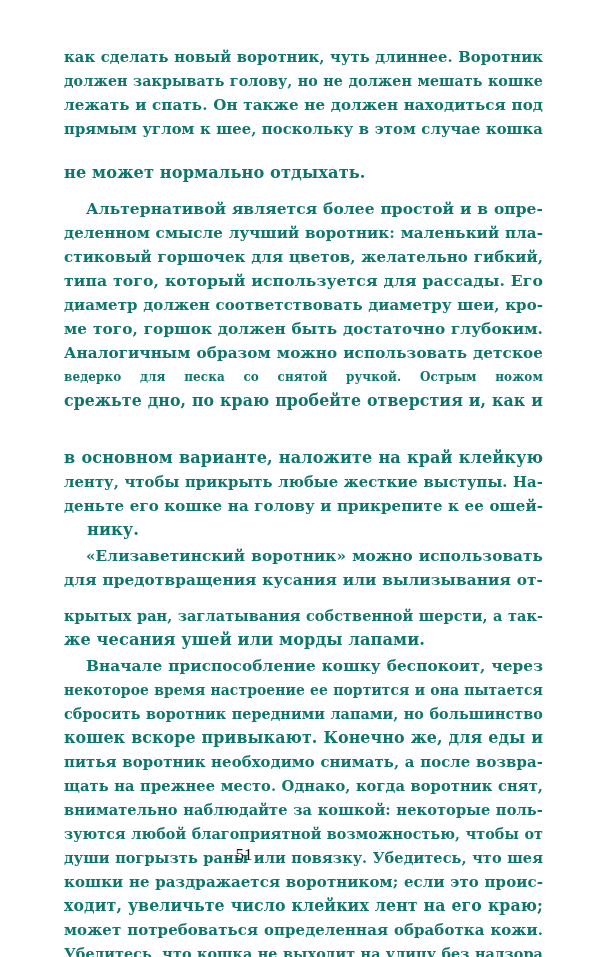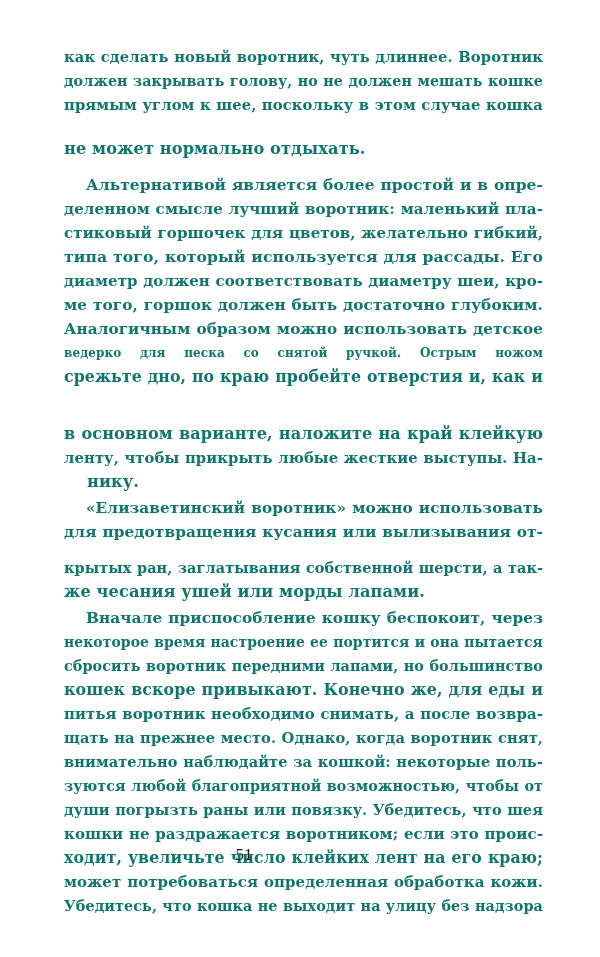--- a/index.html
+++ b/index.html
@@ -25,36 +25,38 @@
     font-size: 17px; color: #151515;
   }
 </style>
 </head>
 <body>
 
 <div class="page">
   <div>
     <span class="line" style="display: block; font-size: 14.7466px;">как сделать новый воротник, чуть длиннее. Воротник</span>
     <span class="line" style="display: block; font-size: 14.2891px;">должен закрывать голову, но не должен мешать кошке</span>
+    <span class="line" style="display: block; font-size: 15.1184px;">лежать и спать. Он также не должен находиться под</span>
     <span class="line" style="display: block; font-size: 14.7598px;">прямым углом к шее, поскольку в этом случае кошка</span>
     <span class="line last" style="display: block; margin-top: 20px;">не может нормально отдыхать.</span>
   </div>
   <div class="para-gap"></div>
   <div>
     <span class="line indent" style="display: block; font-size: 15.4335px;">Альтернативой является более простой и в опре-</span>
     <span class="line" style="display: block; font-size: 15.081px;">деленном смысле лучший воротник: маленький пла-</span>
     <span class="line" style="display: block; font-size: 15.0136px;">стиковый горшочек для цветов, желательно гибкий,</span>
     <span class="line" style="display: block; font-size: 15.6088px;">типа того, который используется для рассады. Его</span>
     <span class="line" style="display: block; font-size: 14.9478px;">диаметр должен соответствовать диаметру шеи, кро-</span>
     <span class="line" style="display: block; font-size: 15.2716px;">ме того, горшок должен быть достаточно глубоким.</span>
     <span class="line" style="display: block; font-size: 15.2054px;">Аналогичным образом можно использовать детское</span>
     <span class="line" style="display: block; font-size: 12px;">ведерко для песка со снятой ручкой. Острым ножом</span>
     <span class="line" style="display: block; font-size: 15.7798px;">срежьте дно, по краю пробейте отверстия и, как и</span>
     <span class="line" style="display: block; font-size: 16.1085px; margin-top: 33px;">в основном варианте, наложите на край клейкую</span>
     <span class="line" style="display: block; font-size: 14.7594px;">ленту, чтобы прикрыть любые жесткие выступы. На-</span>
+    <span class="line" style="display: block; font-size: 15.0237px;">деньте его кошке на голову и прикрепите к ее ошей-</span>
     <span class="line last" style="display: block; margin-left: 23px;">нику.</span>
   </div>
   <div class="para-gap-s"></div>
   <div>
     <span class="line indent" style="display: block; font-size: 15.236px;">«Елизаветинский воротник» можно использовать</span>
     <span class="line" style="display: block; font-size: 15.2924px;">для предотвращения кусания или вылизывания от-</span>
     <span class="line" style="display: block; font-size: 14.428px; margin-top: 12px;">крытых ран, заглатывания собственной шерсти, а так-</span>
     <span class="line last" style="display: block;">же  чесания ушей или морды лапами.</span>
   </div>
   <div class="para-gap-s"></div>

